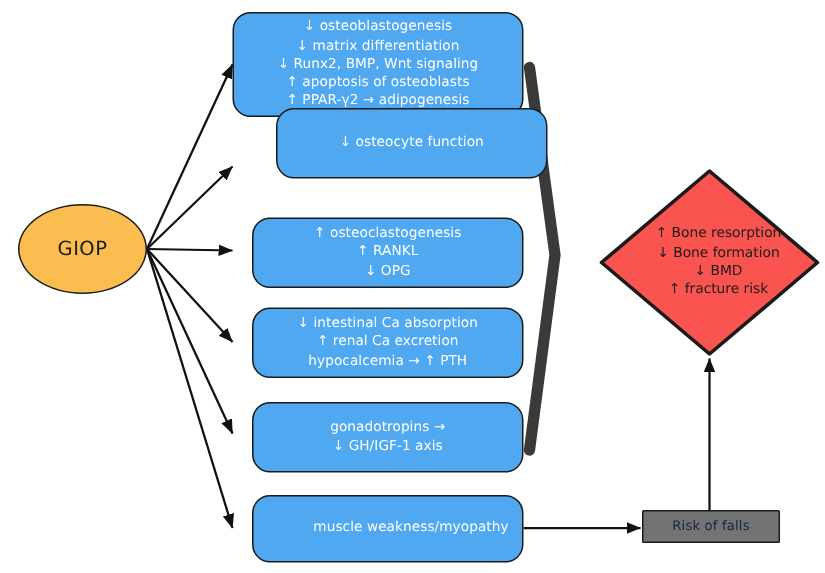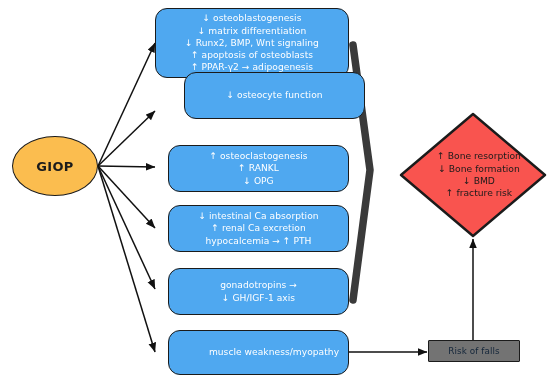--- a/index.html
+++ b/index.html
@@ -43,21 +43,20 @@
     padding: 2px 5px;
   }
   .proc-box .txt { width: 100%; }
   .ellipse-node {
     background: #fbbd4f;
     border: 1.4px solid #1b1b1b;
     border-radius: 50%;
     color: #1b1b1b;
     font-size: 13px;
     letter-spacing: 0.3px;
-    font-weight: bold;
   }
   .diamond-wrap {
     position: absolute;
   }
   .diamond-shape {
     position: absolute;
     left: 0;
     top: 0;
     width: 100%;
     height: 100%;

